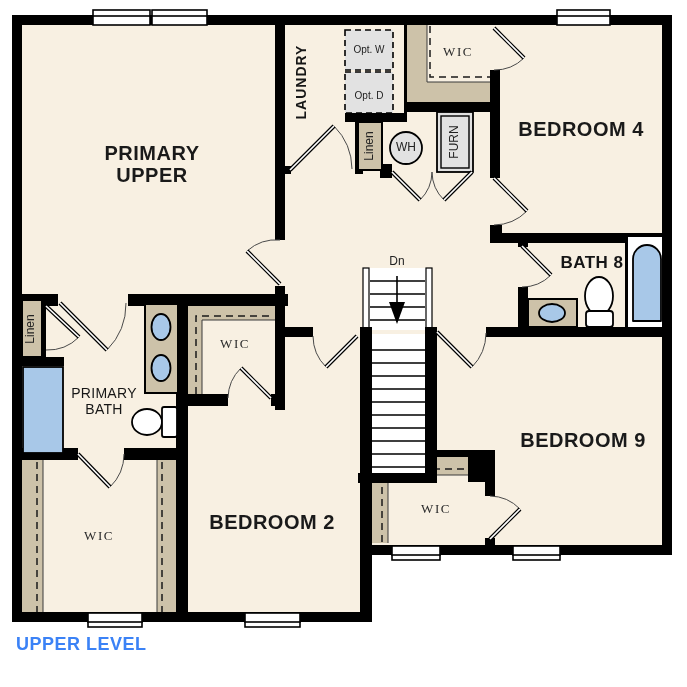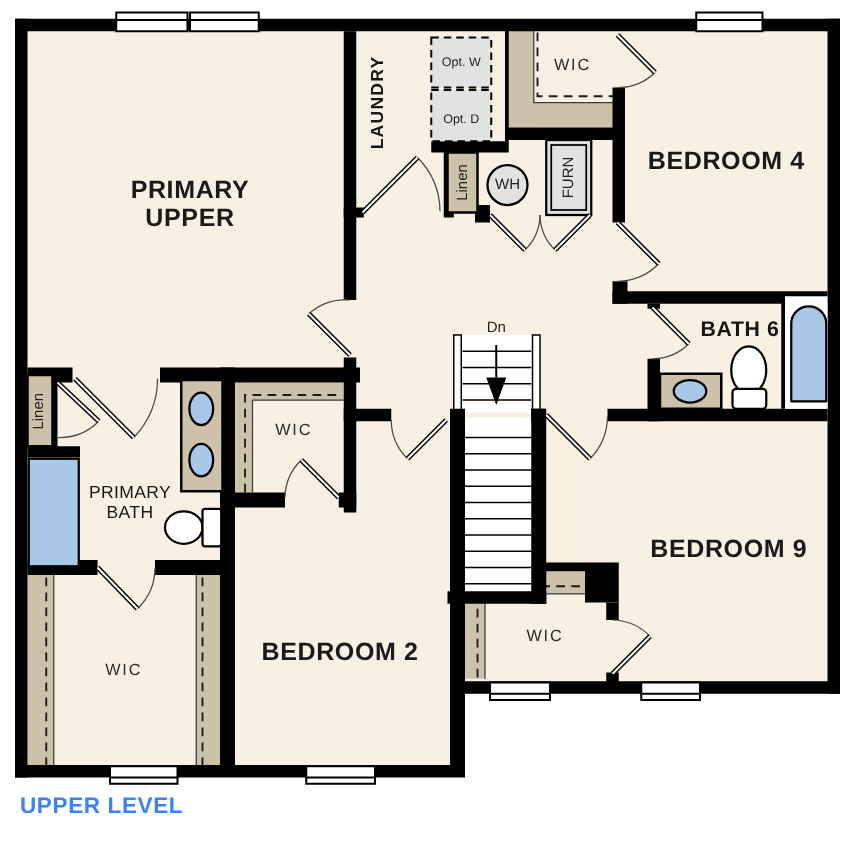--- a/index.html
+++ b/index.html
@@ -26,21 +26,21 @@
   .leafw{stroke:#fff;stroke-width:1.7;}
   .arc{stroke:#4a4a4a;stroke-width:1;fill:none;}
   .win{fill:#fff;stroke:#000;stroke-width:1.6;}
   .thin{fill:none;stroke:#000;stroke-width:1.4;}
   .label{position:absolute;transform:translate(-50%,-50%);color:#161616;
          text-align:center;line-height:1.12;}
   .vert{transform:translate(-50%,-50%) rotate(-90deg);white-space:nowrap;}
   .room{font-weight:bold;font-size:20px;letter-spacing:.5px;color:#1a1a1a;}
   .room-sm{font-weight:normal;font-size:14px;letter-spacing:.3px;}
   .bath2{font-weight:bold;font-size:17px;letter-spacing:.5px;}
-  .wic{font-size:13px;letter-spacing:1.5px;color:#2b2b2b;}
+  .wic{font-size:13px;letter-spacing:1.5px;color:#2b2b2b;font-family:Liberation Serif, serif;}
   .tinytxt{font-size:12px;color:#222;}
   .optbox{font-size:10px;color:#222;}
   .laundry{font-weight:bold;font-size:14px;letter-spacing:1px;}
   .title{position:absolute;left:16px;top:634px;font-weight:bold;font-size:18px;
          letter-spacing:.5px;color:#3b82f6;}
 </style>
 </head>
 <body>
 
 <div id="plan">
@@ -274,21 +274,21 @@
 
   <div class="label room" style="left:152px;top:164px;width:130px;">PRIMARY UPPER</div>
   <div class="label vert laundry" style="left:302px;top:82px;">LAUNDRY</div>
   <div class="label optbox" style="left:369px;top:50px;width:36px;">Opt. W</div>
   <div class="label optbox" style="left:369px;top:96px;width:36px;">Opt. D</div>
   <div class="label wic" style="left:458px;top:52px;">WIC</div>
   <div class="label room" style="left:581px;top:129px;width:200px;">BEDROOM 4</div>
   <div class="label vert tinytxt" style="left:370px;top:146px;">Linen</div>
   <div class="label tinytxt" style="left:406px;top:148px;">WH</div>
   <div class="label vert tinytxt" style="left:455px;top:142px;">FURN</div>
-  <div class="label bath2" style="left:592px;top:263px;width:64px;">BATH 6</div>
+  <div class="label bath2" style="left:592px;top:263px;width:64px;">BATH 8</div>
   <div class="label tinytxt" style="left:397px;top:262px;">Dn</div>
   <div class="label vert tinytxt" style="left:31px;top:329px;">Linen</div>
   <div class="label wic" style="left:235px;top:344px;">WIC</div>
   <div class="label room-sm" style="left:104px;top:402px;width:88px;">PRIMARY BATH</div>
   <div class="label wic" style="left:99px;top:536px;">WIC</div>
   <div class="label room" style="left:272px;top:522px;width:210px;">BEDROOM 2</div>
   <div class="label wic" style="left:436px;top:509px;">WIC</div>
   <div class="label room" style="left:583px;top:440px;width:210px;">BEDROOM 9</div>
   <div class="title">UPPER LEVEL</div>
 </div>

